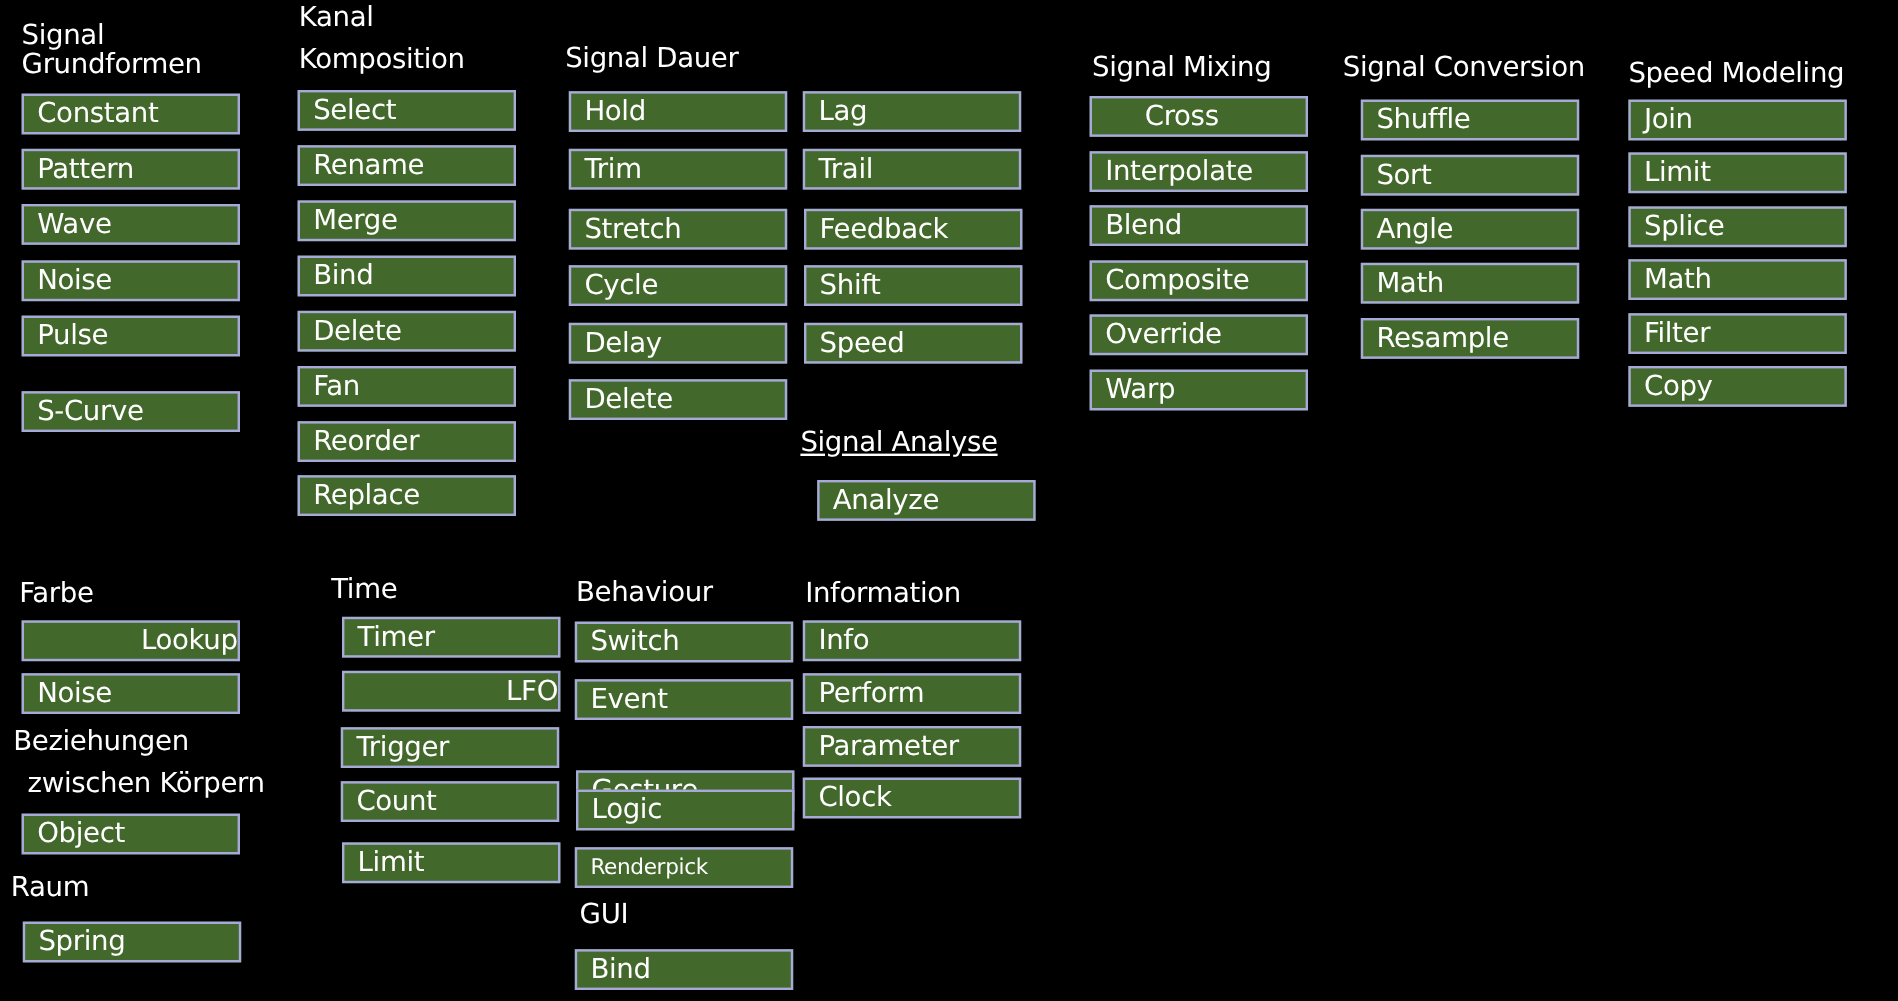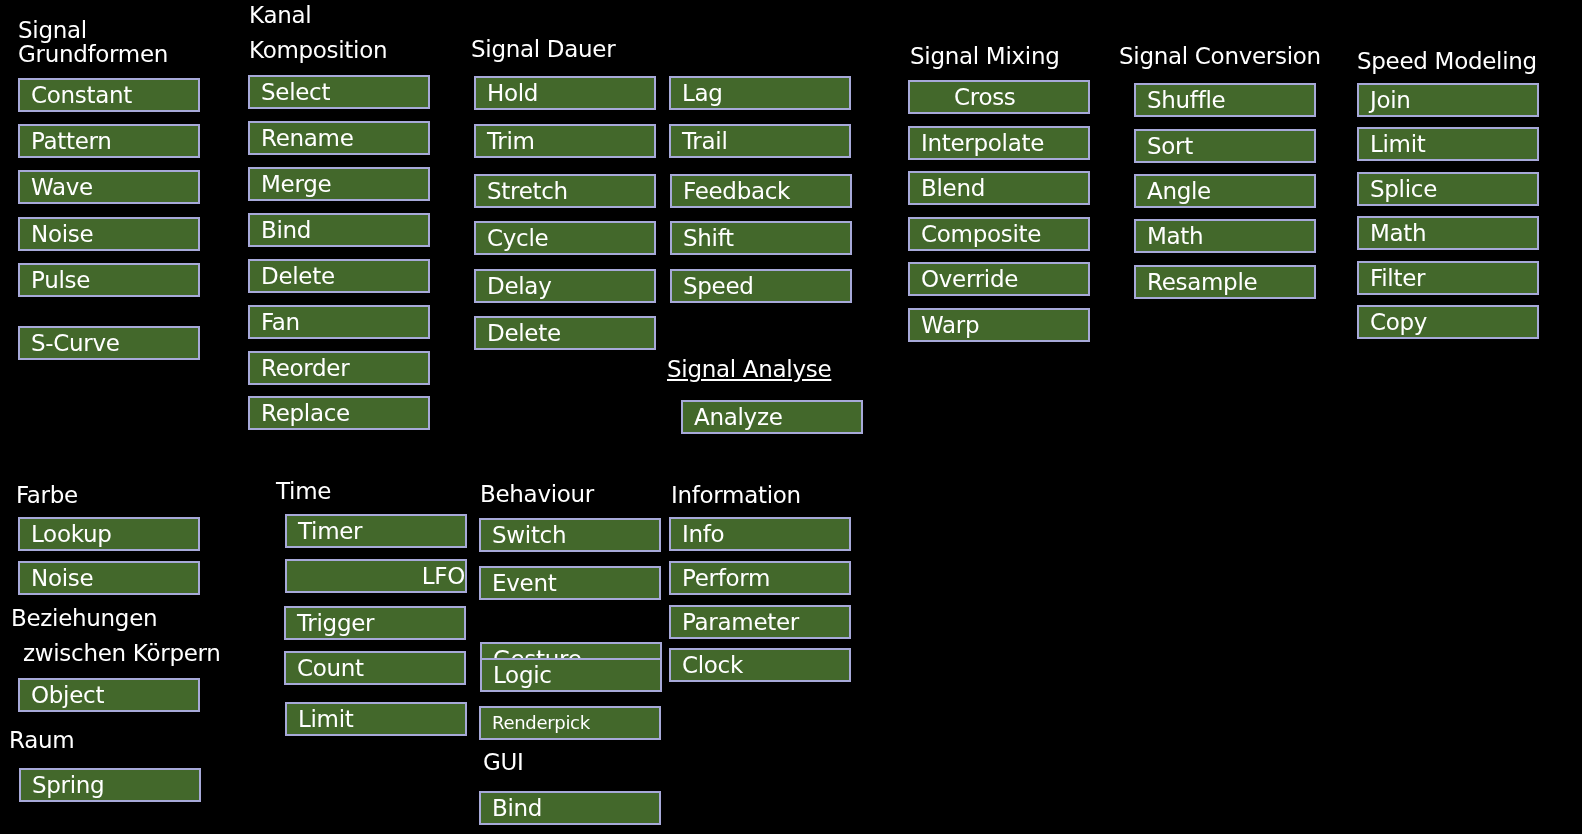--- a/index.html
+++ b/index.html
@@ -73,21 +73,21 @@
     <div class="btn" style="left: 1134px; top: 219px;">Math</div>
     <div class="btn" style="left: 1134px; top: 265px;">Resample</div>
     <div class="heading" style="left: 1357px; top: 44px;">Speed Modeling</div>
     <div class="btn" style="left: 1357px; top: 83px;">Join</div>
     <div class="btn" style="left: 1357px; top: 127px;">Limit</div>
     <div class="btn" style="left: 1357px; top: 172px;">Splice</div>
     <div class="btn" style="left: 1357px; top: 216px;">Math</div>
     <div class="btn" style="left: 1357px; top: 261px;">Filter</div>
     <div class="btn" style="left: 1357px; top: 305px;">Copy</div>
     <div class="heading" style="left: 16px; top: 478px;">Farbe</div>
-    <div class="btn" style="left: 18px; top: 517px;">Lookup</div>
+    <div class="btn" style="left: 18px; top: 517px; text-align: right;">Lookup</div>
     <div class="btn" style="left: 18px; top: 561px;">Noise</div>
     <div class="heading" style="left: 11px; top: 601px;">Beziehungen</div>
     <div class="heading" style="left: 23px; top: 636px; text-align: center;">zwischen Körpern</div>
     <div class="btn" style="left: 18px; top: 678px;">Object</div>
     <div class="heading" style="left: 9px; top: 723px;">Raum</div>
     <div class="btn" style="left: 19px; top: 768px;">Spring</div>
     <div class="heading" style="left: 276px; top: 474px;">Time</div>
     <div class="btn" style="left: 285px; top: 514px;">Timer</div>
     <div class="btn" style="left: 285px; top: 559px; text-align: right;">LFO</div>
     <div class="btn" style="left: 284px; top: 606px;">Trigger</div>

